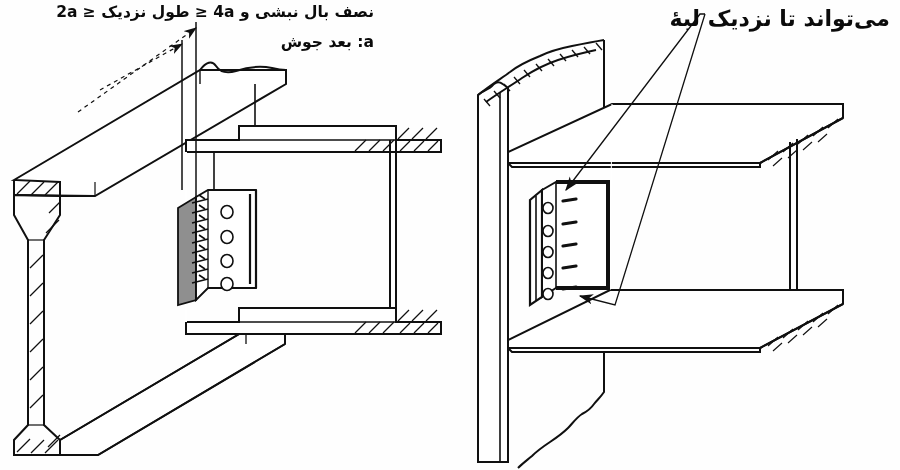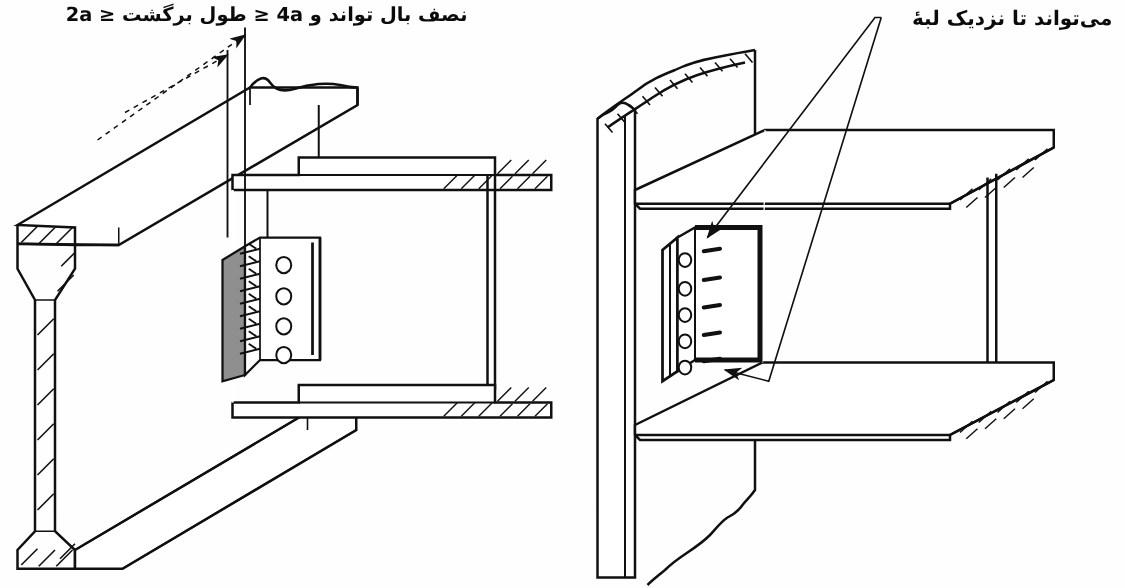--- a/index.html
+++ b/index.html
@@ -17,21 +17,21 @@
     text-align:right;
     color:#0b0b0b;
     font-family:"DejaVu Sans","Liberation Sans",sans-serif;
     font-weight:700;
     white-space:nowrap;
     line-height:1.35;
     letter-spacing:0px;
   }
   .lbl-left-1{left:74px;top:2px;width:300px;font-size:15.5px;}
   .lbl-left-2{left:74px;top:32px;width:300px;font-size:15.5px;}
-  .lbl-right-1{left:600px;top:4px;width:290px;font-size:16px;}
+  .lbl-right-1{left:600px;top:4px;width:290px;font-size:22px;}
   .lbl-right-2{left:600px;top:30px;width:290px;font-size:16px;}
 </style>
 </head>
 <body>
 
 <div id="stage">
 
   <svg id="drawing" viewBox="0 0 900 470">
     <defs>
       <marker id="arrowFilled" markerWidth="12" markerHeight="12" refX="10" refY="4" orient="auto">
@@ -278,19 +278,20 @@
         </g>
       </g>
 
       <g>
         <path d="M705,14 L700,14 L566,190" fill="none" stroke="#101010" stroke-width="1.3" marker-end="url(#arrowFilled)"></path>
         <path d="M705,14 L615,305 L580,296" fill="none" stroke="#101010" stroke-width="1.3" marker-end="url(#arrowFilled)"></path>
       </g>
     </g>
   </svg>
 
-  <div class="lbl lbl-left-1">نصف بال تواند و 4a ≤ طول برگشت ≤ 2a</div>
-
+  <div class="lbl lbl-left-1">نصف بال نبشی و 4a ≤ طول نزدیک ≤ 2a</div>
+
+  <div class="lbl lbl-left-2">a: بعد جوش</div>
 
   <div class="lbl lbl-right-1">می‌تواند تا نزدیک لبهٔ</div>
 
 
 </div>
 
 </body></html>

